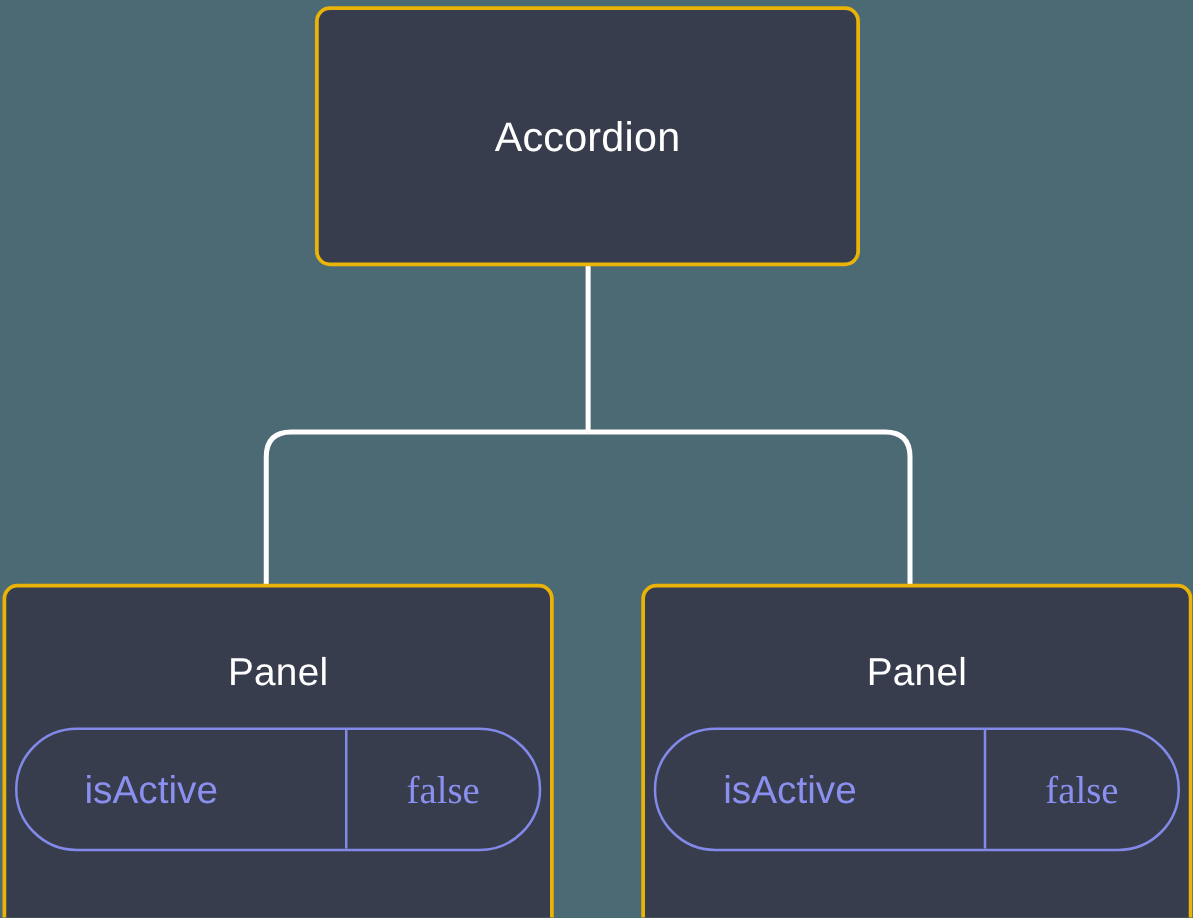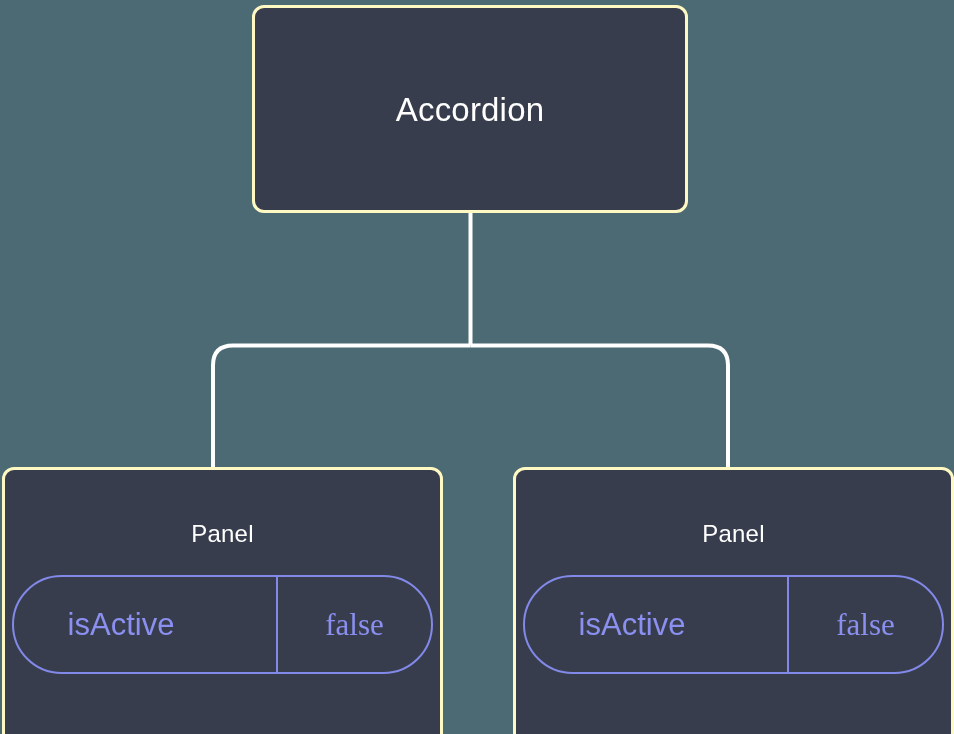--- a/index.html
+++ b/index.html
@@ -25,21 +25,21 @@
     top: 0;
     width: 954px;
     height: 734px;
     pointer-events: none;
   }
 
   .node {
     position: absolute;
     box-sizing: border-box;
     background: #373d4d;
-    border: 3px solid #fef9c3;
+    border: 3px solid #eab308;
     border-radius: 12px;
     display: flex;
     flex-direction: column;
     align-items: center;
   }
 
   
   #node-accordion {
     left: 252px;
     top: 5px;
@@ -69,21 +69,21 @@
     color: #ffffff;
     font-size: 33px;
     font-weight: 400;
     line-height: 1;
     letter-spacing: 0.2px;
     margin-top: 50px;
     white-space: nowrap;
   }
   #node-panel-left .node-title,
   #node-panel-right .node-title {
-    font-size: 24px;
+    font-size: 31px;
     margin-top: 52px;
   }
 
   
   .prop-pill {
     box-sizing: border-box;
     margin-top: 29px;
     height: 99px;
     border: 2px solid #8289e8;
     border-radius: 50px;

